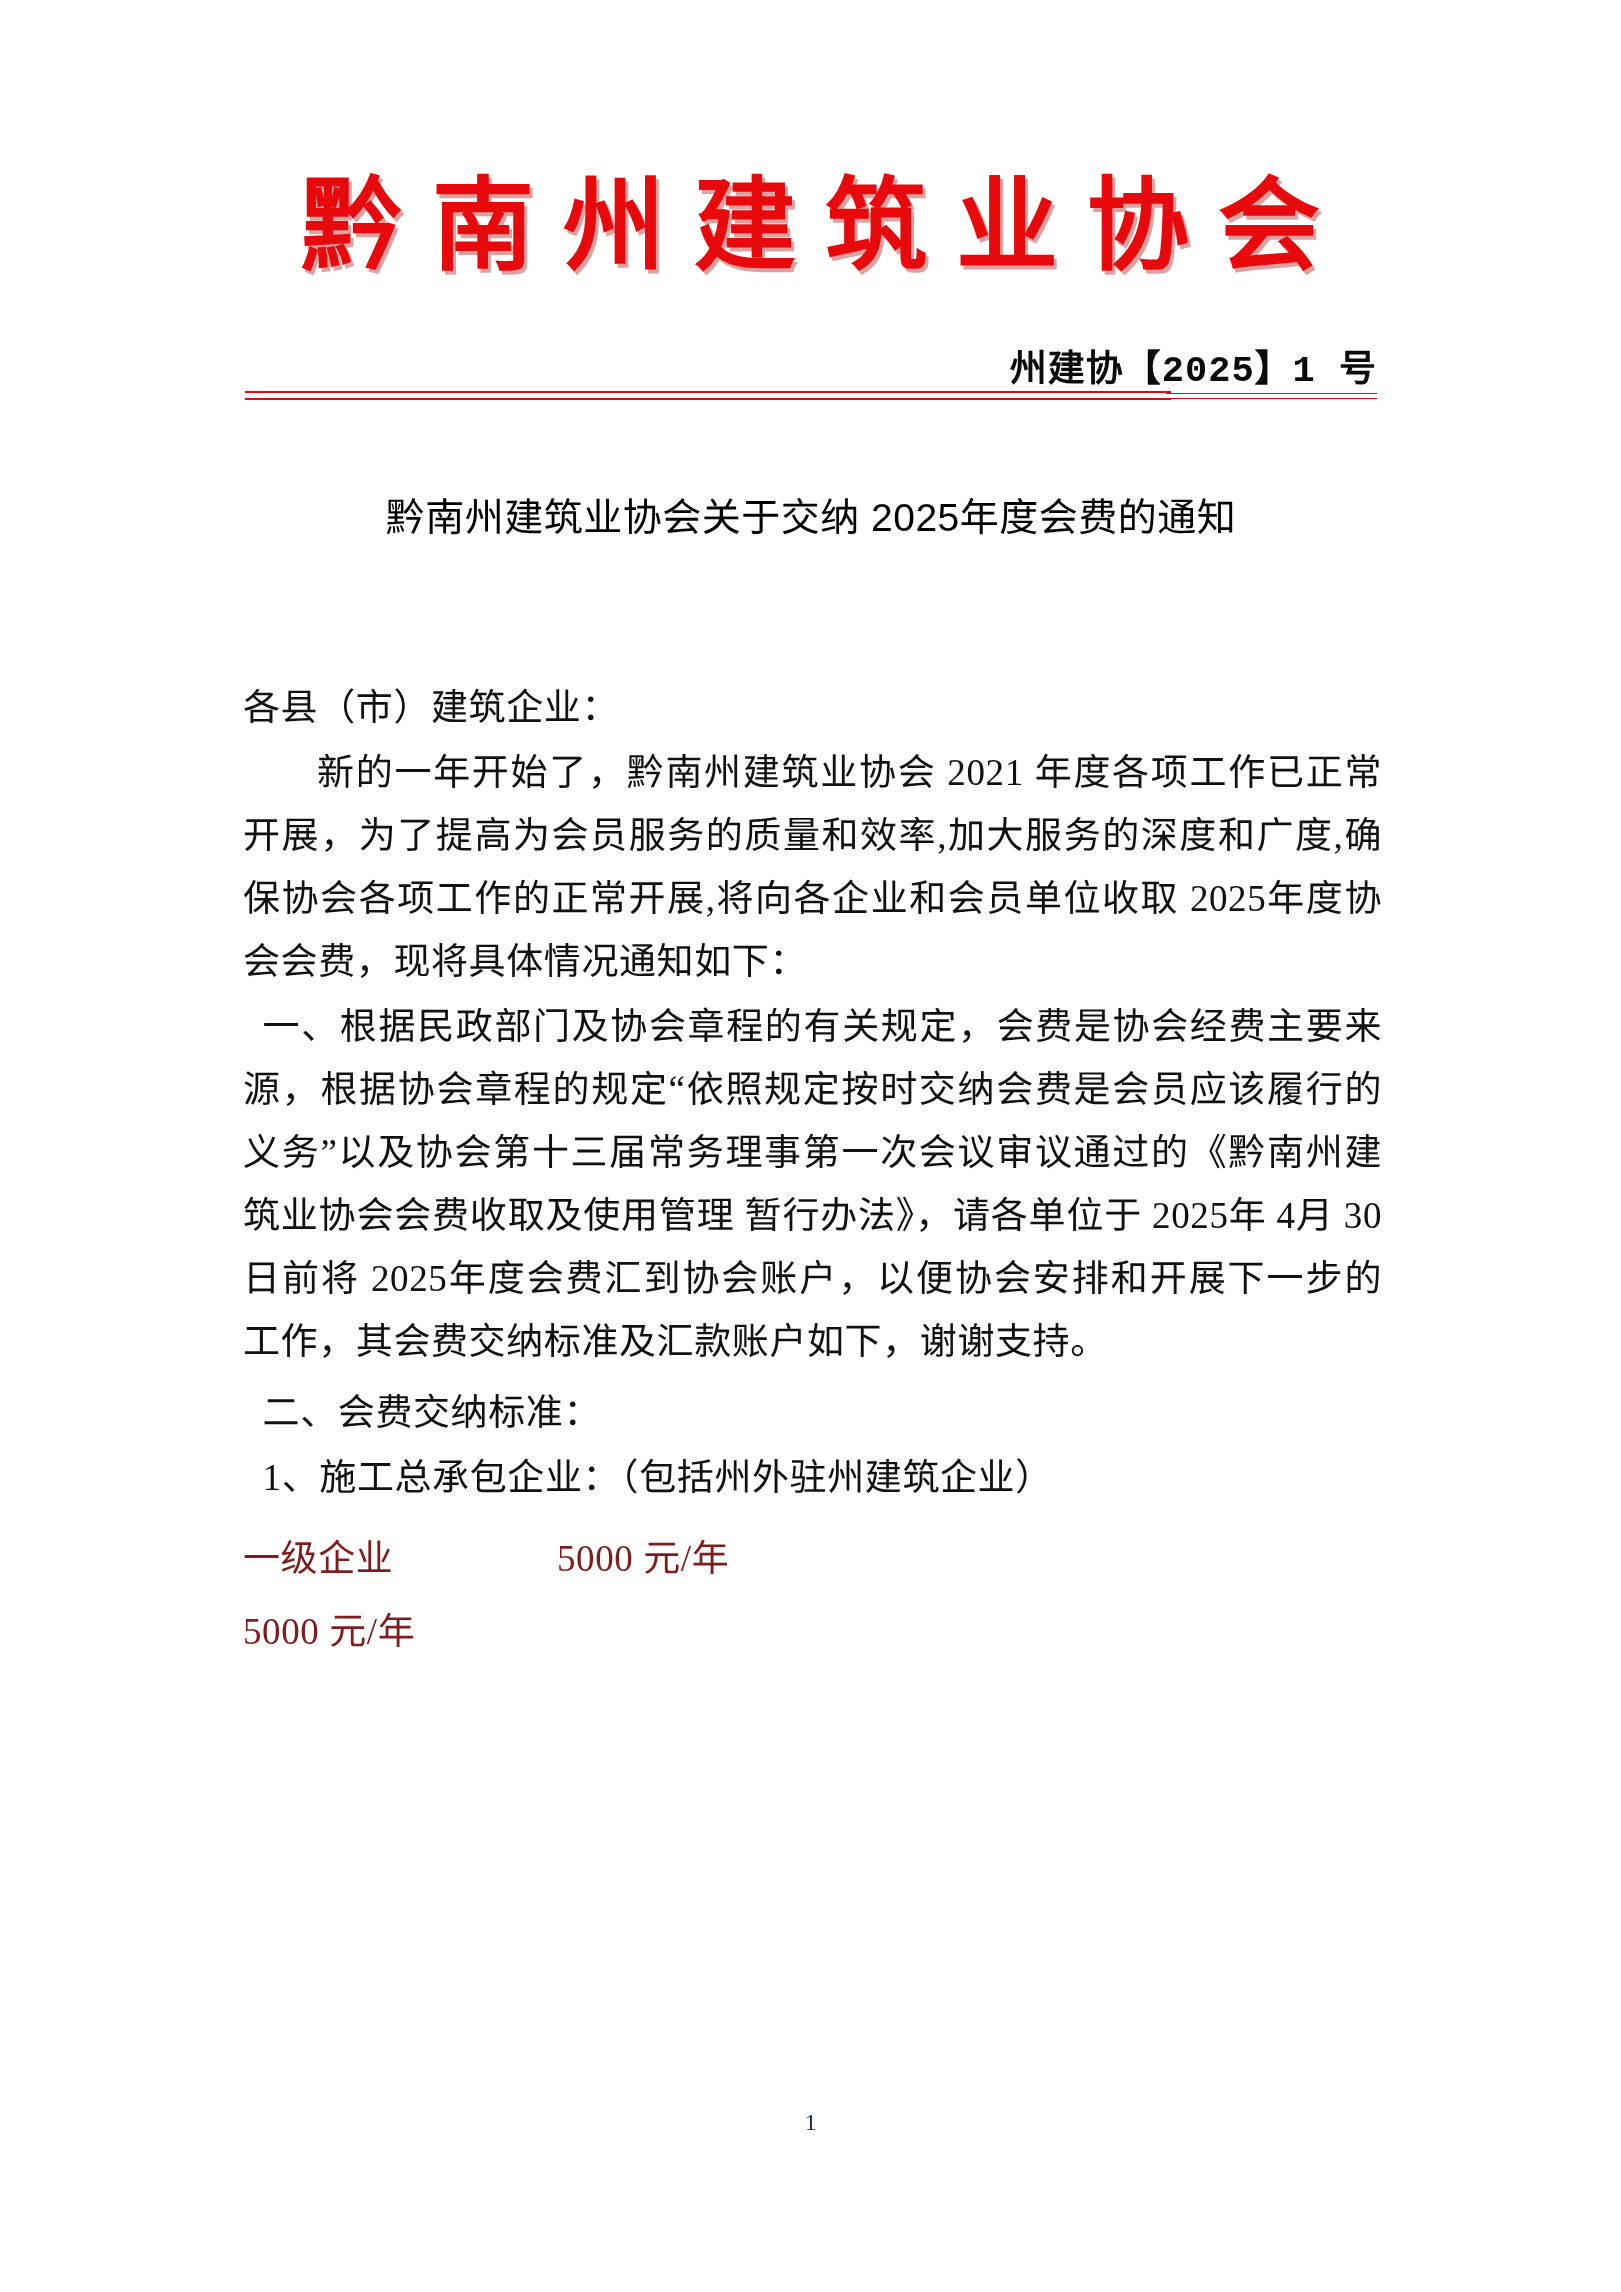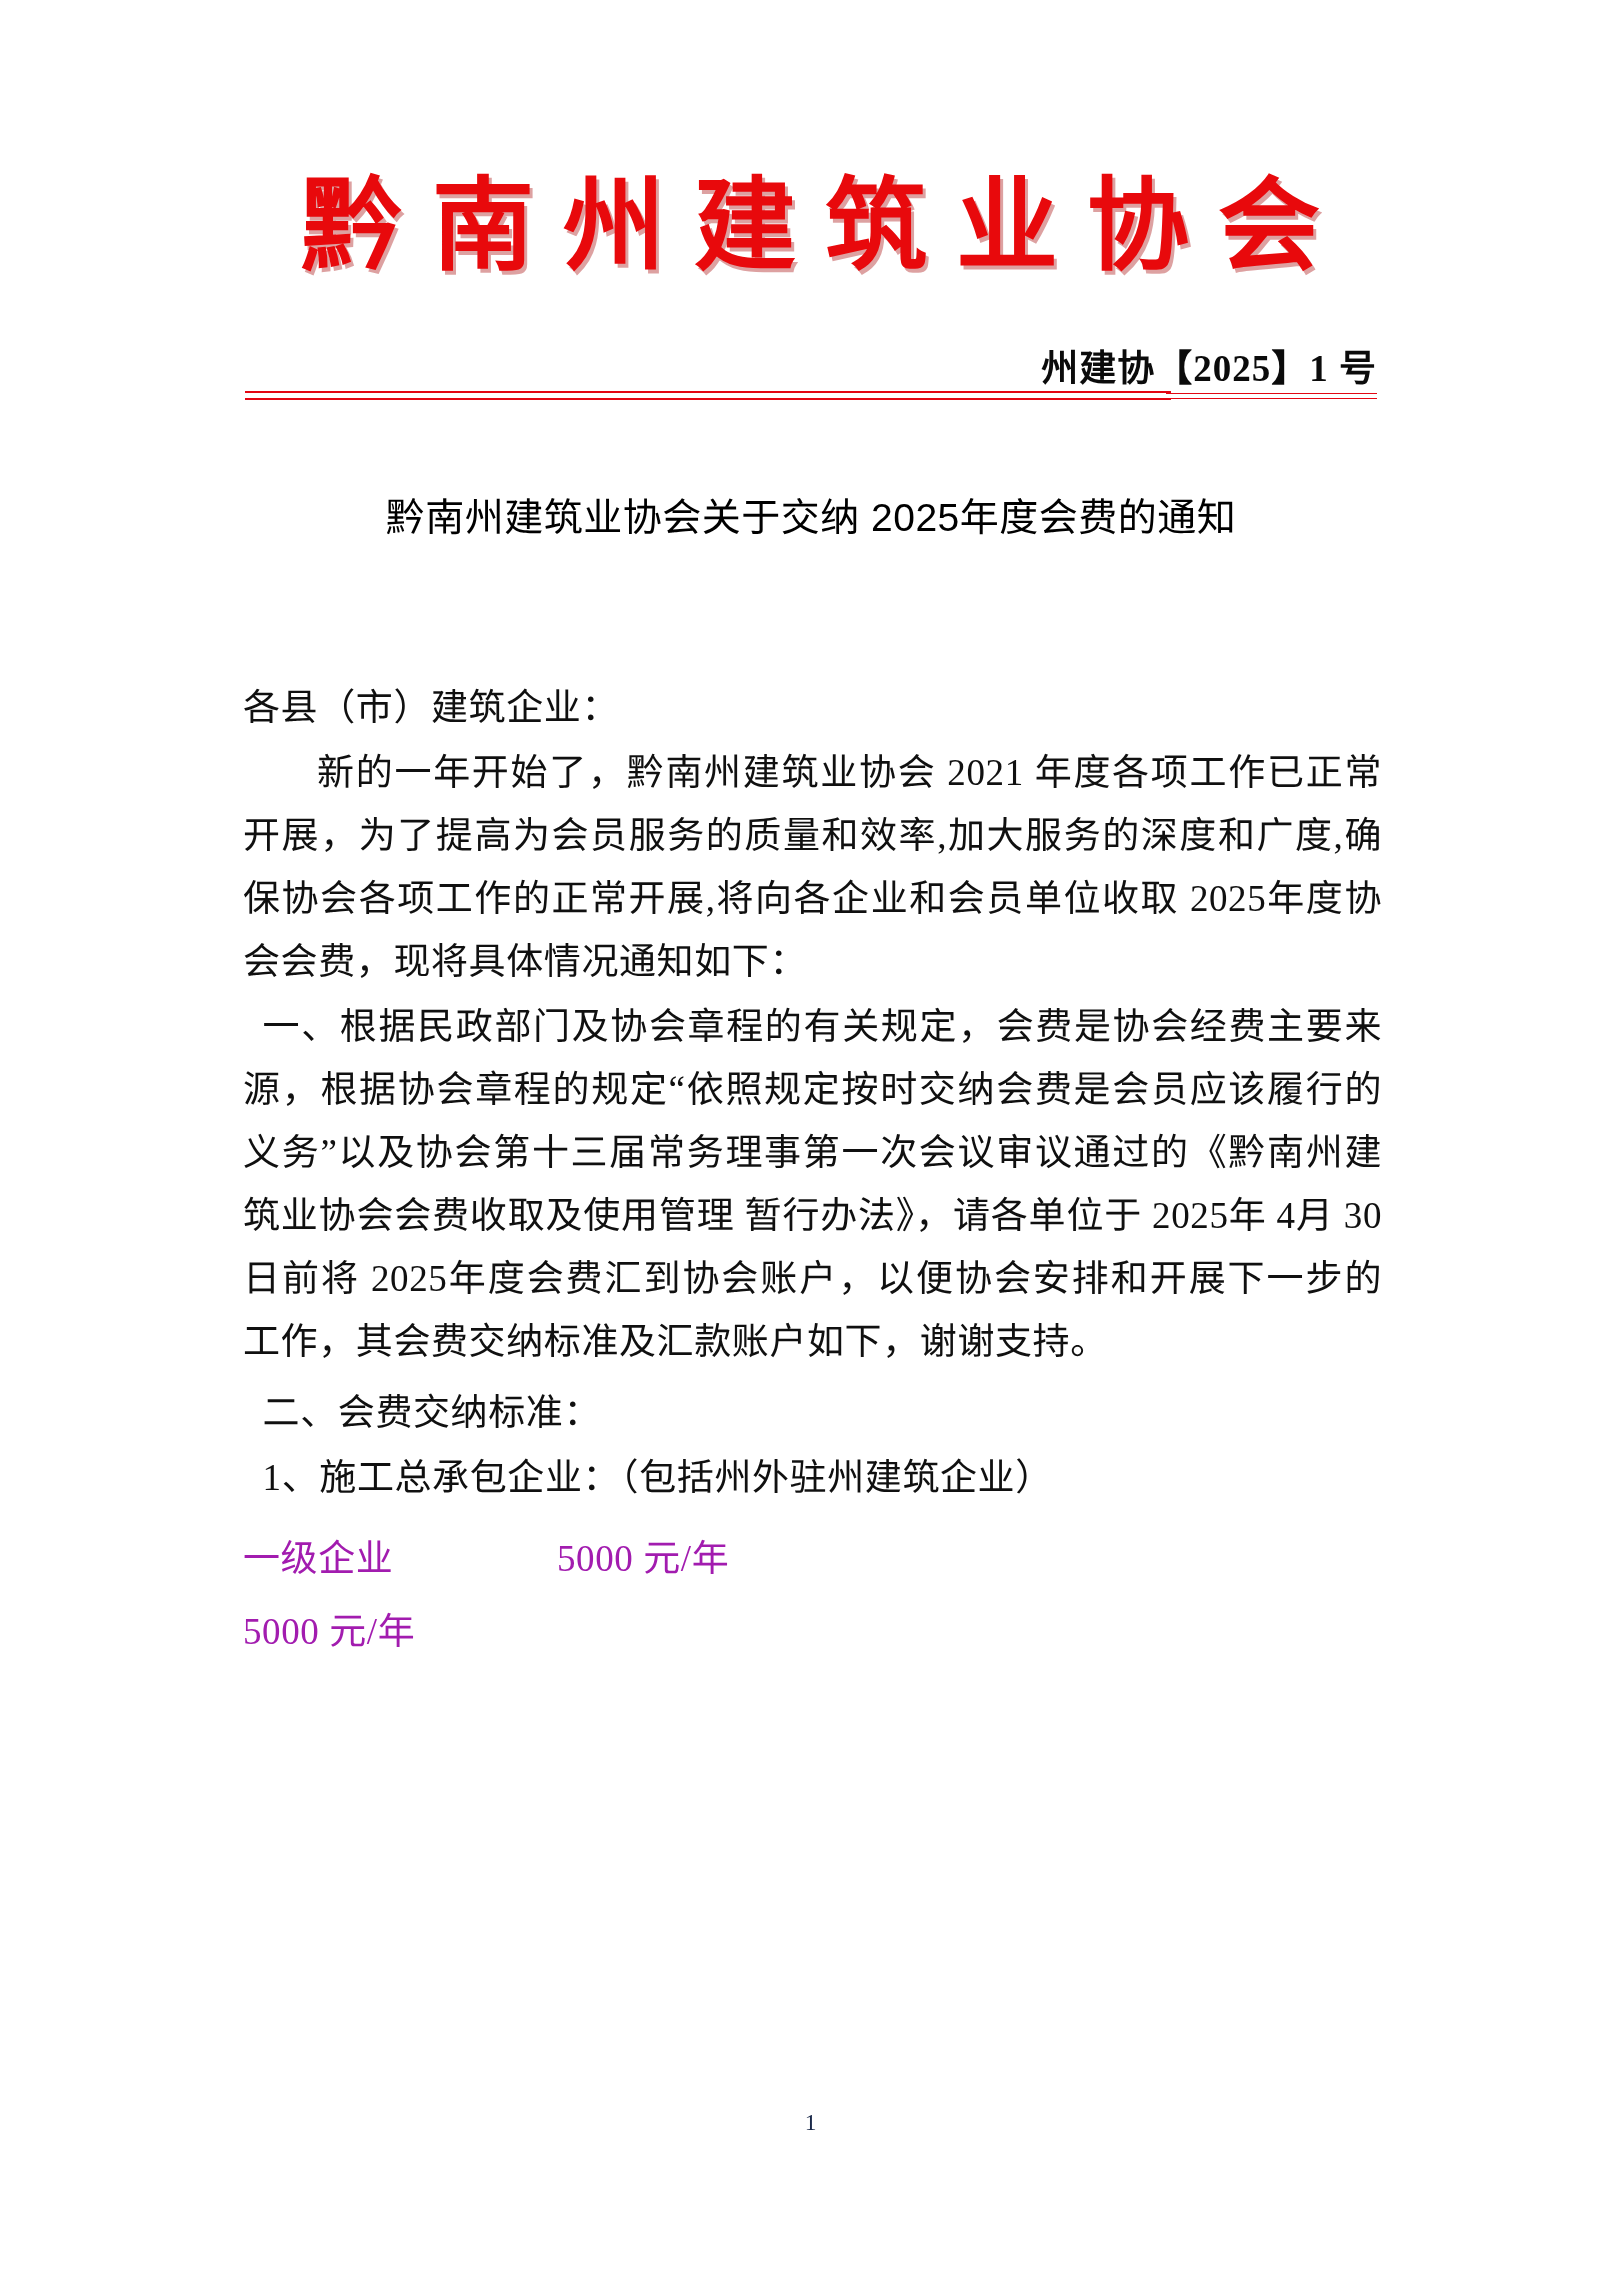--- a/index.html
+++ b/index.html
@@ -48,21 +48,21 @@
     position: absolute;
     left: 245px;
     top: 345px;
     width: 1132px;
     height: 55px;
   }
   .docnum-text {
     position: absolute;
     right: 0;
     bottom: 7.8px;
-    font-family: Liberation Serif, serif;
+    font-family: Liberation Mono, monospace;
     font-size: 37px;
     font-weight: bold;
     color: #0b0b0b;
     white-space: nowrap;
     letter-spacing: 1px;
   }
   
   .red-rule-main {
     position: absolute;
     left: 0;
@@ -131,21 +131,21 @@
 
   
   .fee-list {
     margin-top: 13.7px;
   }
   .fee-row {
     display: flex;
     align-items: baseline;
     font-size: 37px;
     line-height: 73px;
-    color: #a21caf;
+    color: #7f1d1d;
     letter-spacing: 0.6px;
   }
   .fee-level {
     width: 314px;
     flex: 0 0 314px;
   }
   .fee-amount {
     flex: 0 0 auto;
   }
 

